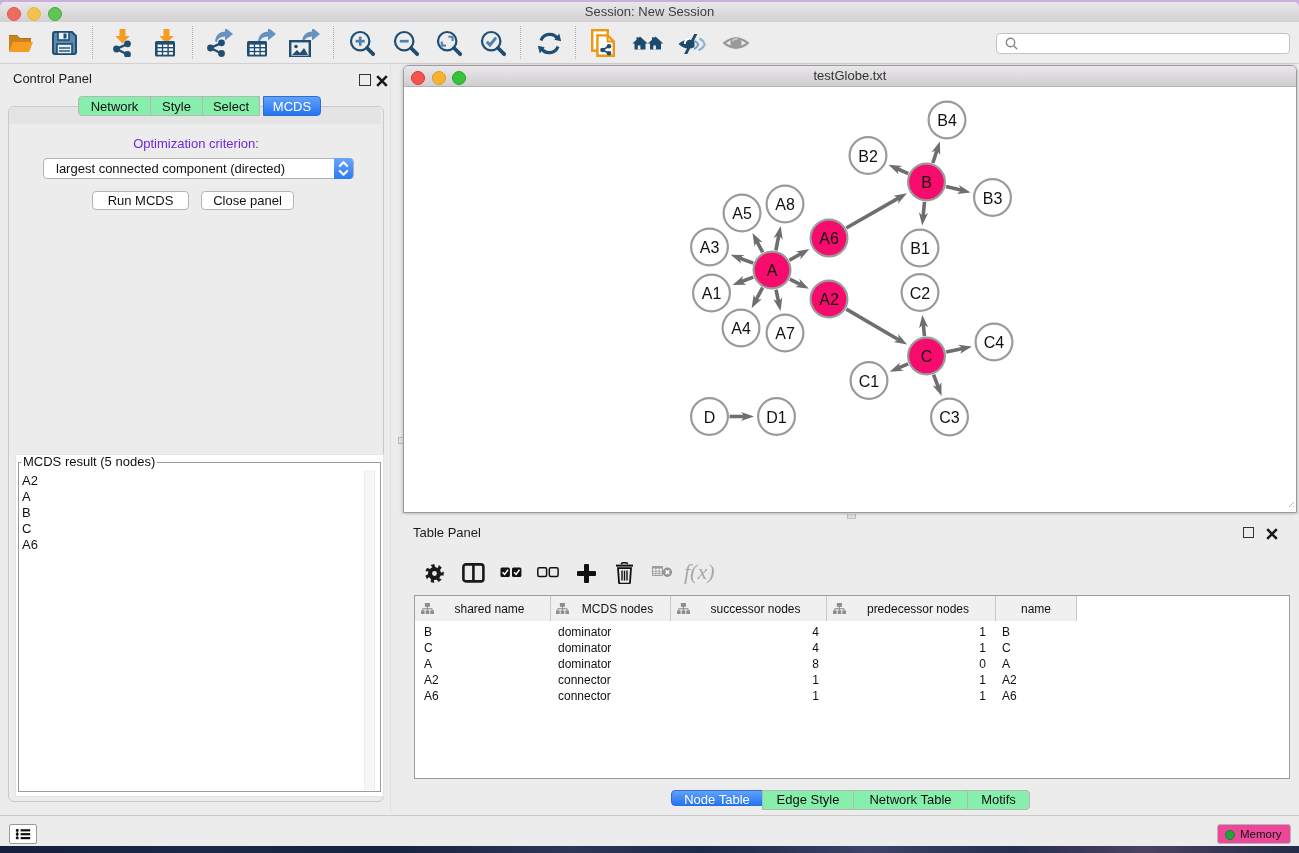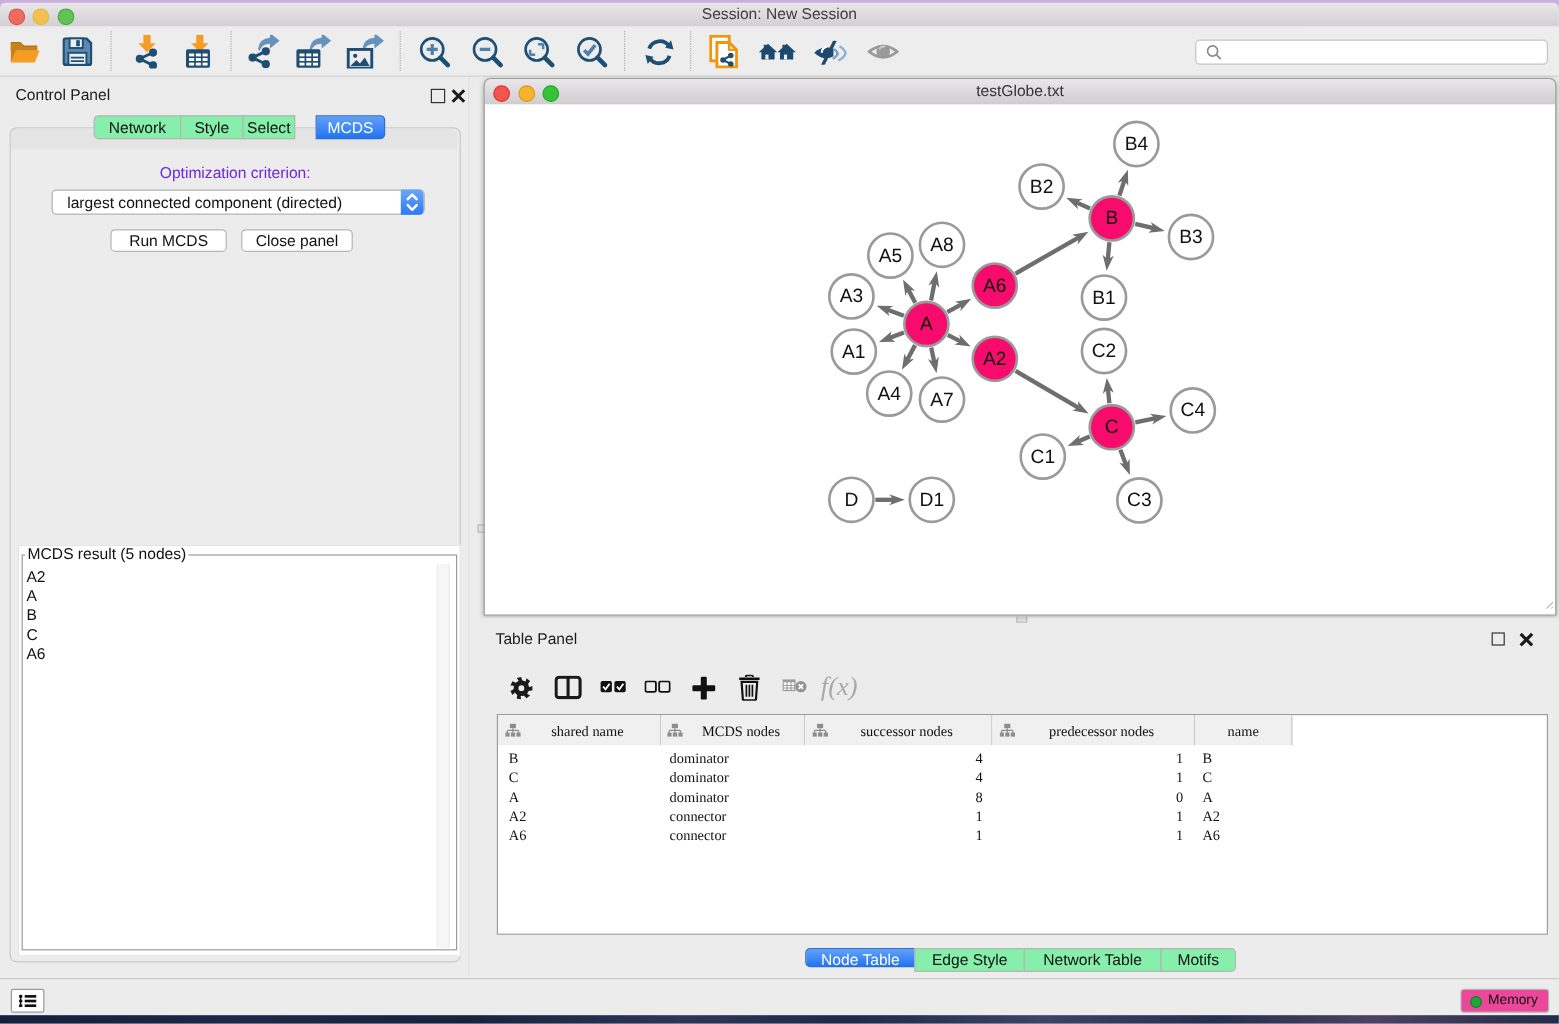--- a/index.html
+++ b/index.html
@@ -48,21 +48,21 @@
   #netwin{left:403px;top:65px;width:894px;height:448px;background:#fff;border:1px solid #9b9b9b;
           border-radius:6px 6px 0 0;box-sizing:border-box;box-shadow:0 1px 4px rgba(0,0,0,0.25);}
   #net-titlebar{position:absolute;left:0;top:0;width:100%;height:21px;background:linear-gradient(#e9e7e9,#d0ced0);
           border-radius:5px 5px 0 0;border-bottom:1px solid #b2b2b2;box-sizing:border-box;}
   .tl2{position:absolute;top:4.5px;width:12px;height:12px;border-radius:50%;}
   #net-title{width:100%;text-align:center;font-size:13px;color:#333;line-height:20px;}
   
   #tp-title{left:413px;top:525px;font-size:13px;color:#1c1c1c;}
   #tp-max{left:1243px;top:527px;width:9px;height:9px;border:1.6px solid #333;}
   
-  #table{left:414px;top:595px;width:876px;height:184px;background:#fff;border:1px solid #9e9e9e;box-sizing:border-box;font-family:Liberation Serif, serif;}
+  #table{left:414px;top:595px;width:876px;height:184px;background:#fff;border:1px solid #9e9e9e;box-sizing:border-box;}
   .thcell{position:absolute;top:0;height:25px;box-sizing:border-box;background:#f0f0f0;border-right:1px solid #c9c9c9;}
   .thcell .t{position:absolute;width:100%;text-align:center;top:6px;font-size:12px;color:#111;}
   .trow{position:absolute;font-size:12px;color:#111;height:16px;line-height:16px;}
   .num{position:absolute;text-align:right;}
 </style>
 </head>
 <body>
 <div class="abs" id="deskstrip"></div>
 <div class="abs" id="botstrip"></div>
 <div class="abs" id="titlebar">
@@ -255,21 +255,21 @@
 
 <div class="abs" id="cp-title">Control Panel</div>
 <div class="abs" id="cp-max"></div>
 <div class="abs" style="left:376px;top:73px;"><svg class="xmark" viewBox="0 0 12 12">
       <path d="M1.2 1.2 L10.8 10.8 M10.8 1.2 L1.2 10.8" stroke="#1a1a1a" stroke-width="2.6"></path>
     </svg></div>
 <div class="abs" id="cp-pane"></div>
 <div class="abs" id="cp-paneband"></div>
 <div class="seg" style="left:78px;top:96px;width:73px;border-radius:4px 0 0 4px;">Network</div>
 <div class="seg" style="left:150px;top:96px;width:53px;">Style</div>
-<div class="seg" style="left:202px;top:96px;width:44px;">Select</div>
+<div class="seg" style="left:202px;top:96px;width:58px;">Select</div>
 <div class="seg sel" style="left:263px;top:96px;width:58px;border-radius:0 4px 4px 0;">MCDS</div>
 <div class="abs" id="opt-label">Optimization criterion:</div>
 <div class="abs" id="cp-select">
   <div class="txt">largest connected component (directed)</div>
   <div class="cap">
     <svg width="19" height="21" viewBox="0 0 19 21">
       <path d="M5.8 8 L9.5 4.2 L13.2 8" fill="none" stroke="#fff" stroke-width="2.1" stroke-linecap="round" stroke-linejoin="round"></path>
       <path d="M5.8 13 L9.5 16.8 L13.2 13" fill="none" stroke="#fff" stroke-width="2.1" stroke-linecap="round" stroke-linejoin="round"></path>
     </svg>
   </div>

